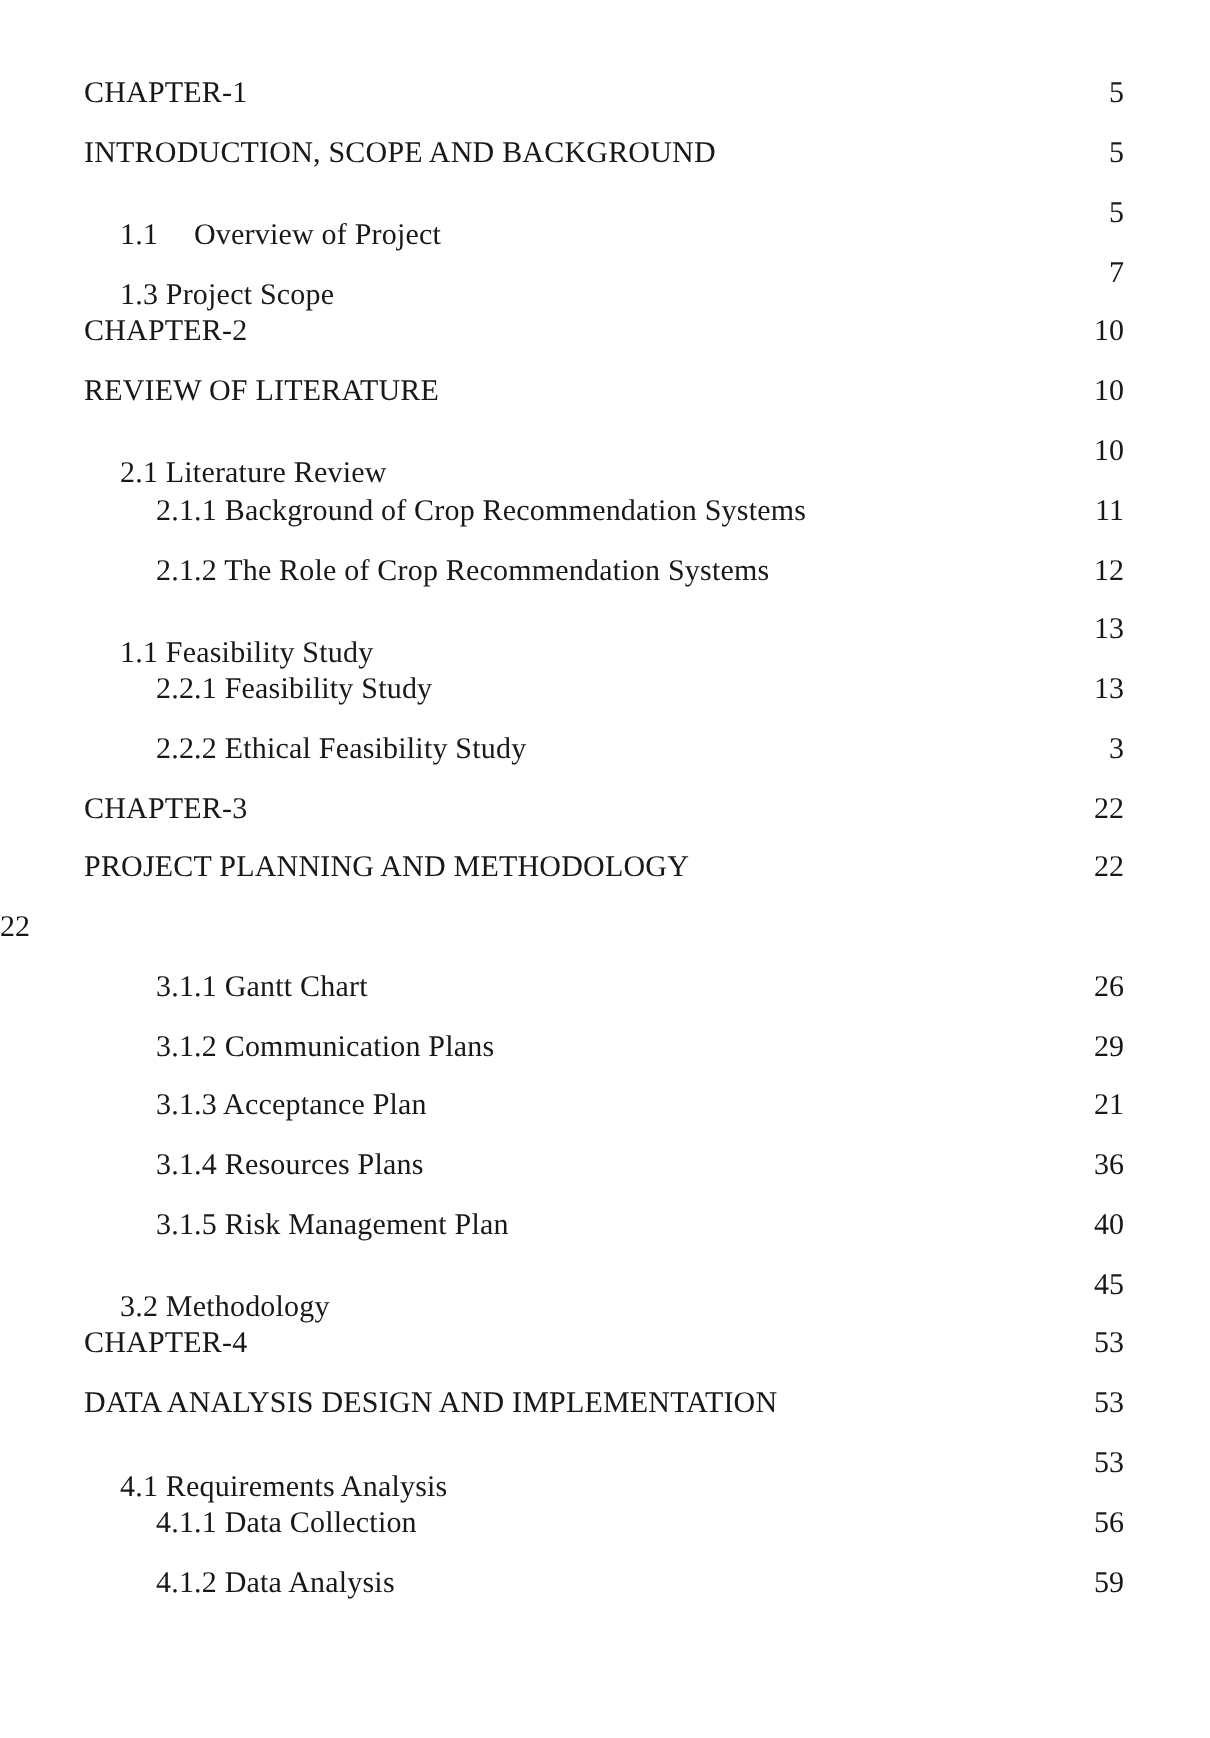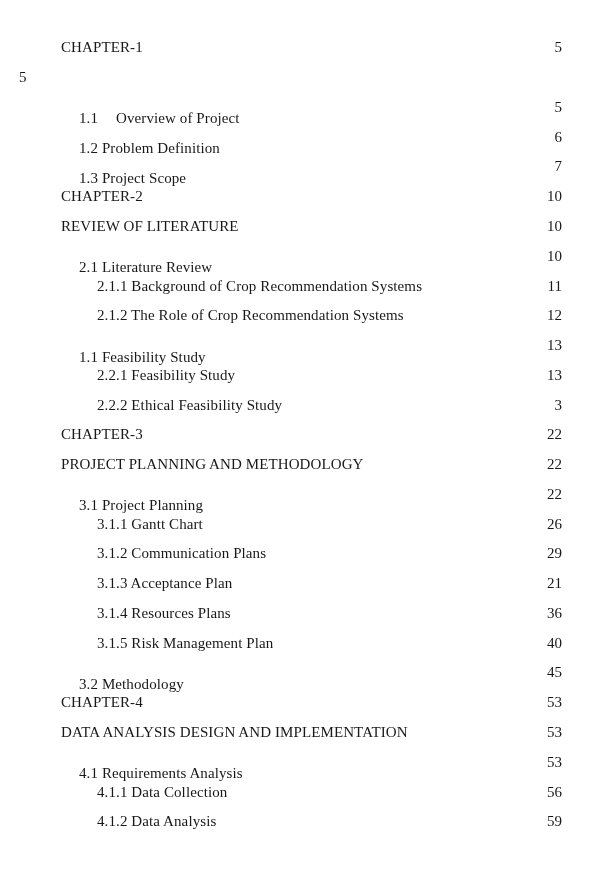--- a/index.html
+++ b/index.html
@@ -24,21 +24,20 @@
   }
   .toc-row {
     display: flex;
     justify-content: space-between;
     align-items: center;
     height: 29.78px;
     padding-right: 43px;
     font-size: 15px;
     line-height: 1;
     white-space: nowrap;
-    padding-left: 19px;
   }
   .toc-row.lvl0 .toc-label { padding-left: 42px; }
   .toc-row.lvl1 .toc-label { padding-left: 60px; margin-top: 23px; }
   .toc-row.lvl2 .toc-label { padding-left: 78px; }
   .toc-label { letter-spacing: 0.1px; }
   .toc-num {
     display: inline-block;
     width: 37px;
   }
   .toc-page {
@@ -48,29 +47,26 @@
 </head>
 <body>
 
 <div class="page">
   <div class="toc">
       <div class="toc-row lvl0">
         <span class="toc-label">CHAPTER-1</span>
         <span class="toc-page">5</span>
       </div>
       <div class="toc-row lvl0">
+        <span class="toc-label">INTRODUCTION, SCOPE AND BACKGROUND</span>
         <span class="toc-page">5</span>
       </div>
       <div class="toc-row lvl1">
         <span class="toc-label"><span class="toc-num">1.1</span><span>Overview of Project</span></span>
         <span class="toc-page">5</span>
-      </div>
-      <div class="toc-row lvl1">
-        <span class="toc-label">1.2 Problem Definition</span>
-        <span class="toc-page">6</span>
       </div>
       <div class="toc-row lvl1">
         <span class="toc-label">1.3 Project Scope</span>
         <span class="toc-page">7</span>
       </div>
       <div class="toc-row lvl0">
         <span class="toc-label">CHAPTER-2</span>
         <span class="toc-page">10</span>
       </div>
       <div class="toc-row lvl0">
@@ -103,21 +99,20 @@
       </div>
       <div class="toc-row lvl0">
         <span class="toc-label">CHAPTER-3</span>
         <span class="toc-page">22</span>
       </div>
       <div class="toc-row lvl0">
         <span class="toc-label">PROJECT PLANNING AND METHODOLOGY</span>
         <span class="toc-page">22</span>
       </div>
       <div class="toc-row lvl1">
-        <span class="toc-label">3.1 Project Planning</span>
         <span class="toc-page">22</span>
       </div>
       <div class="toc-row lvl2">
         <span class="toc-label">3.1.1 Gantt Chart</span>
         <span class="toc-page">26</span>
       </div>
       <div class="toc-row lvl2">
         <span class="toc-label">3.1.2 Communication Plans</span>
         <span class="toc-page">29</span>
       </div>

